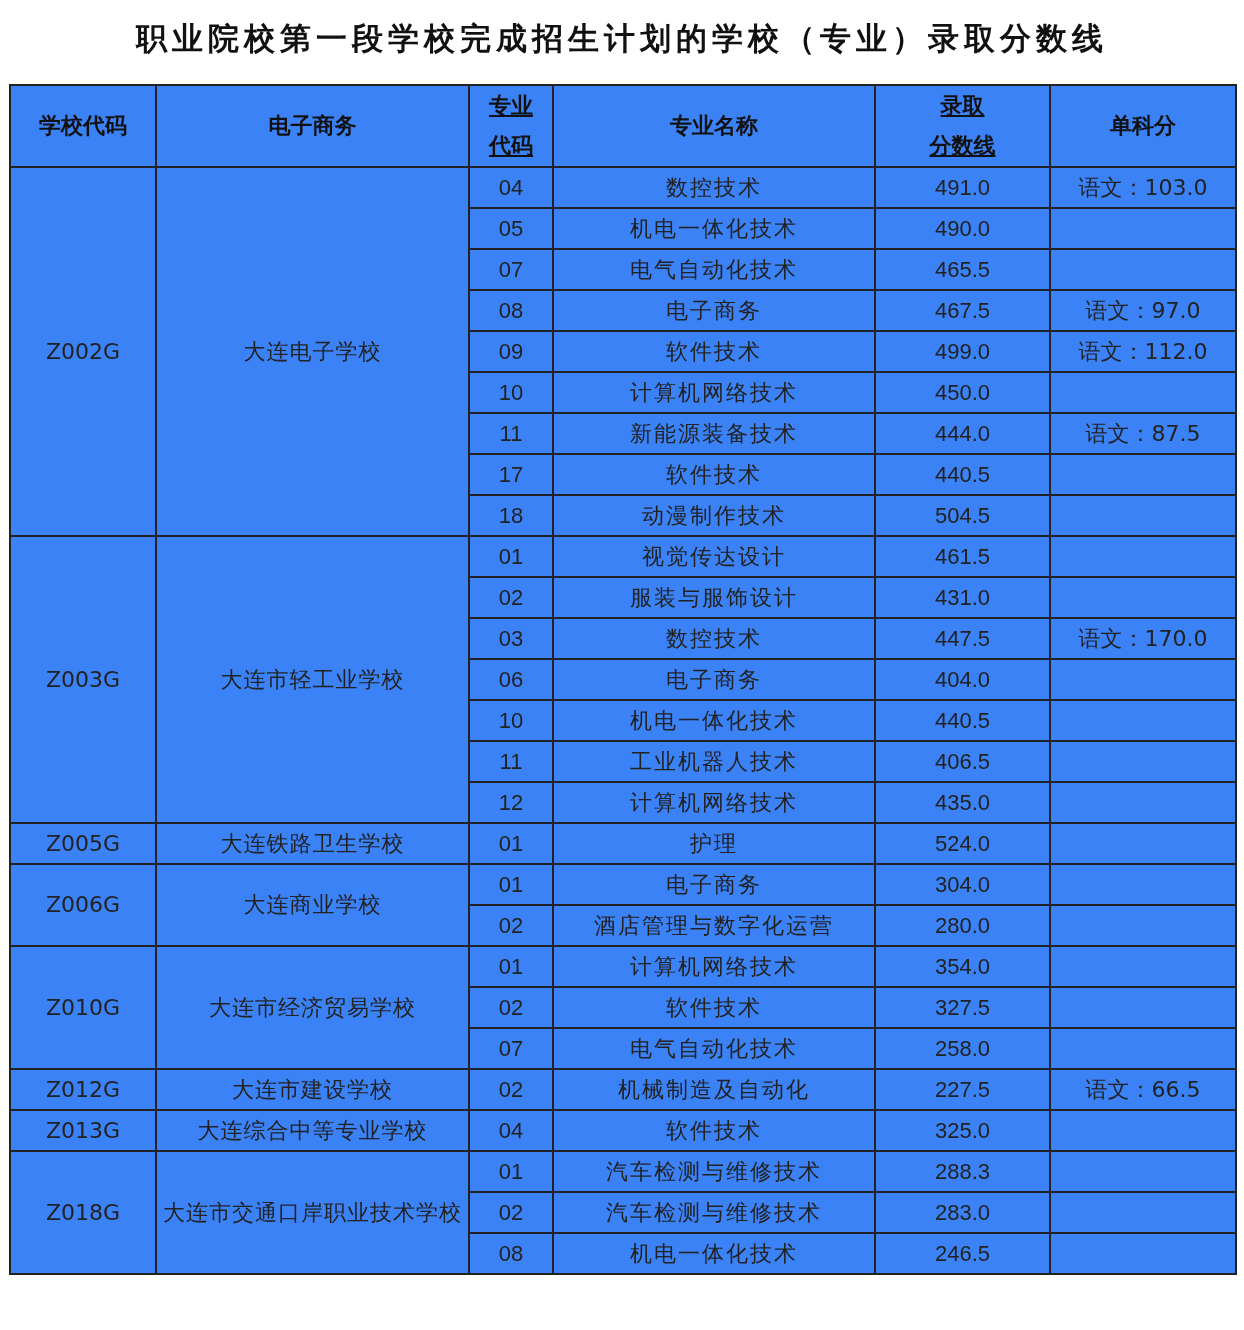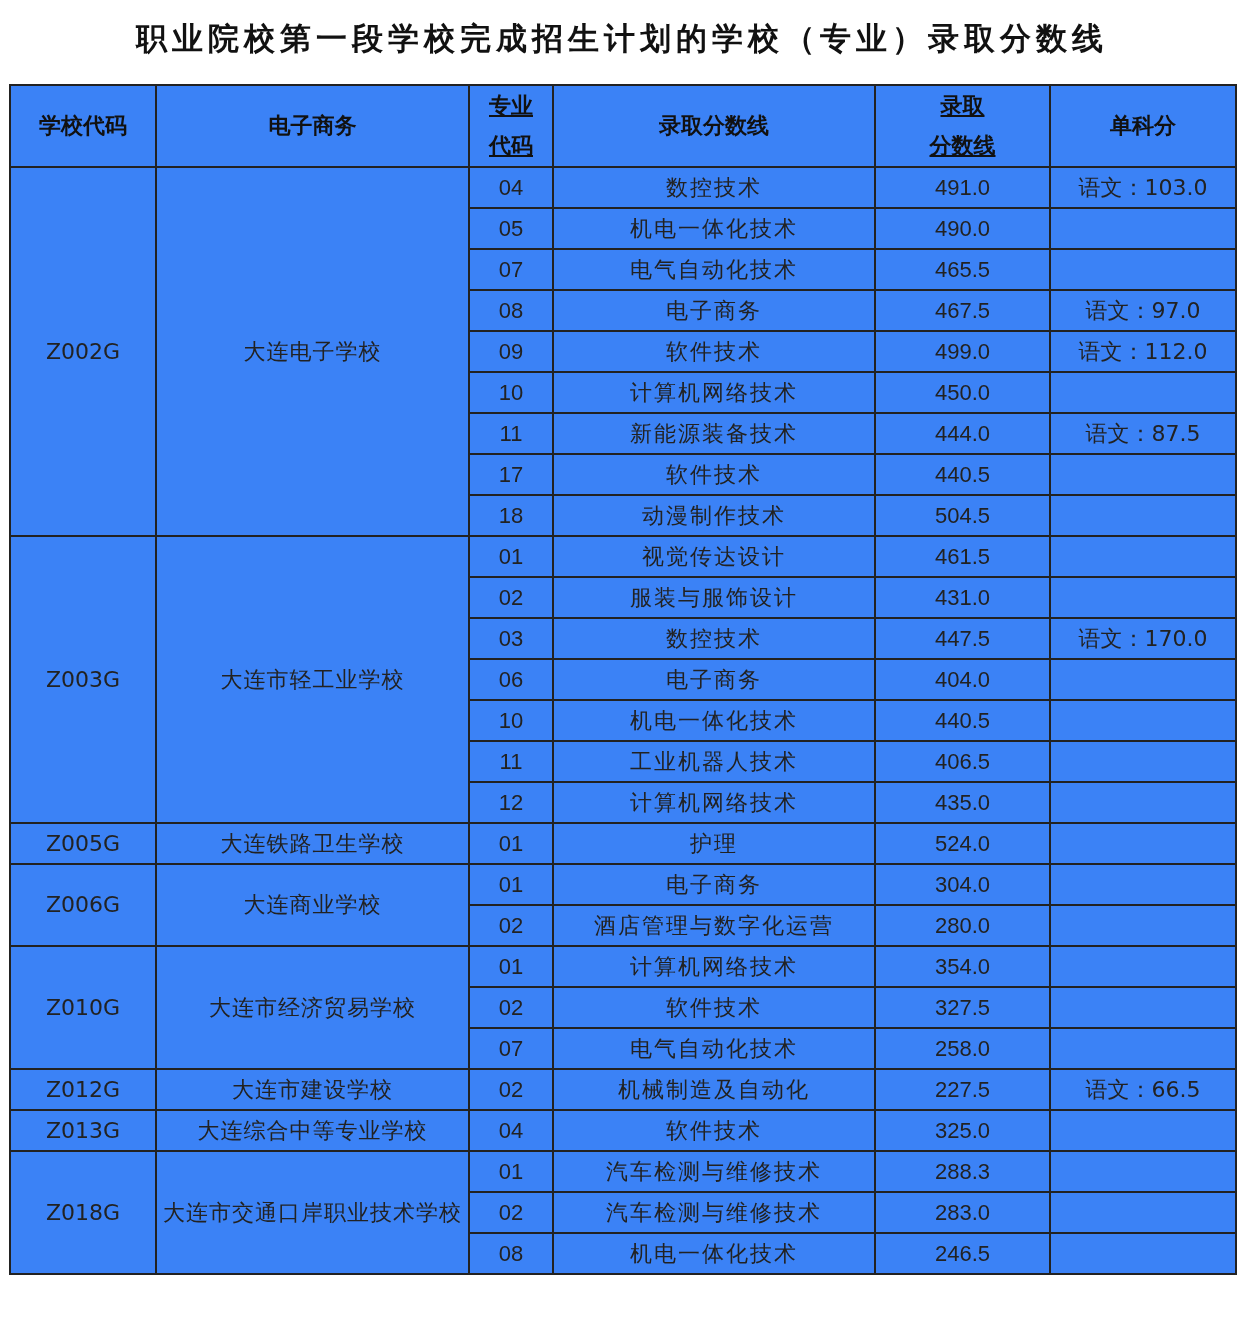--- a/index.html
+++ b/index.html
@@ -99,21 +99,21 @@
     <col style="width:186px">
   </colgroup>
   <thead>
     <tr>
       <th>学校代码</th>
       <th>电子商务</th>
       <th class="header-stack">
         <span>专业</span>
         <span>代码</span>
       </th>
-      <th>录取分数线</th>
+      <th>专业名称</th>
       <th class="header-stack">
         <span>录取</span>
         <span>分数线</span>
       </th>
       <th>单科分</th>
     </tr>
   </thead>
   <tbody>
 
     <tr>

